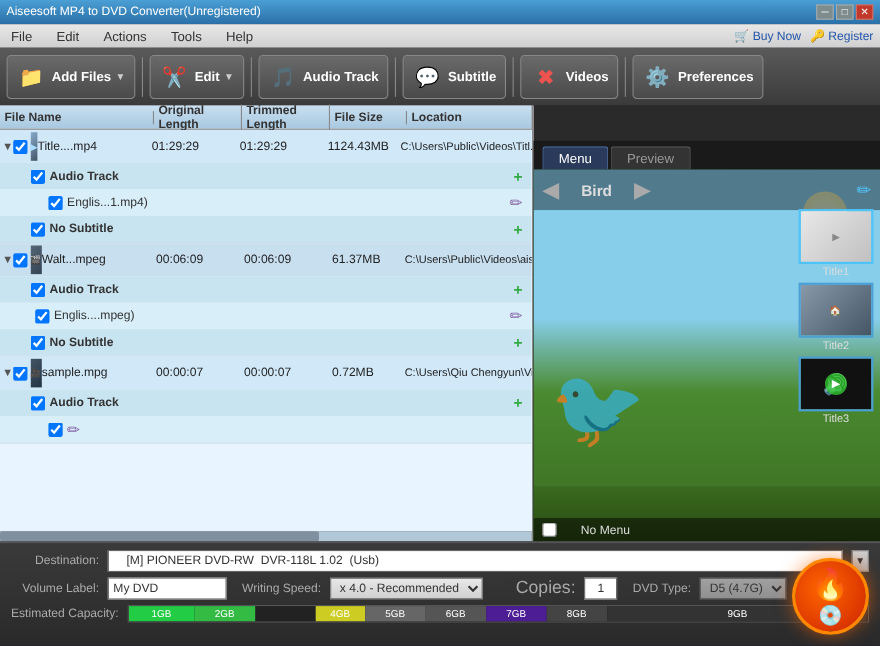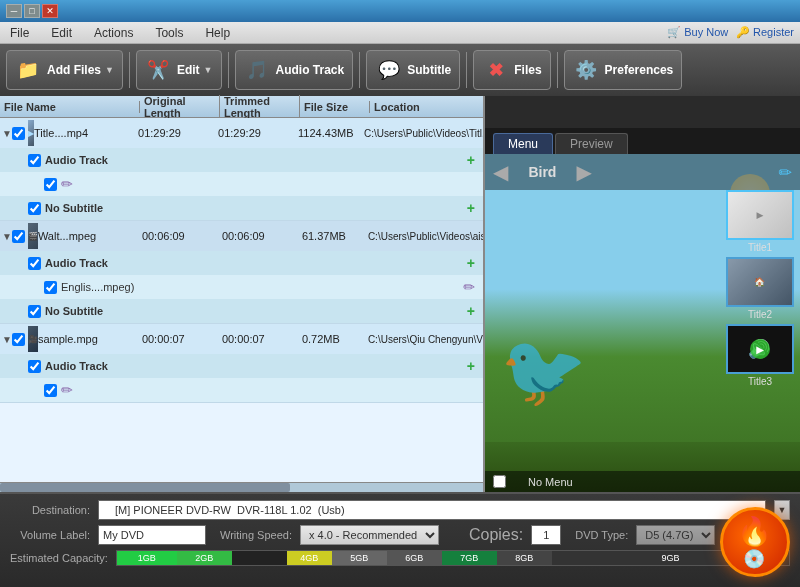--- a/index.html
+++ b/index.html
@@ -318,20 +318,21 @@
       width: 100%; height: 100%;
       background: #111;
       display: flex; align-items: center; justify-content: center;
       font-size: 22px; color: #333;
     }
   </style>
 </head>
 <body>
 
 <div class="title-bar">
+  <span>Aiseesoft MP4 to DVD Converter(Unregistered)</span>
   <div class="title-bar-controls">
     <div class="title-btn min">─</div>
     <div class="title-btn max">□</div>
     <div class="title-btn close">✕</div>
   </div>
 </div>
 
 <div class="menu-bar">
   <span class="menu-item">File</span>
   <span class="menu-item">Edit</span>
@@ -362,21 +363,21 @@
     <span>Audio Track</span>
   </button>
   <div class="tb-separator"></div>
   <button class="tb-btn subtitle-btn">
     <div class="tb-icon">💬</div>
     <span>Subtitle</span>
   </button>
   <div class="tb-separator"></div>
   <button class="tb-btn remove-btn">
     <div class="tb-icon">✖</div>
-    <span>Files</span>
+    <span>Videos</span>
   </button>
   <div class="tb-separator"></div>
   <button class="tb-btn prefs-btn">
     <div class="tb-icon">⚙️</div>
     <span>Preferences</span>
   </button>
 </div>
 
 <div class="main-content">
 
@@ -407,20 +408,21 @@
           </div>
         </div>
 
         <div class="sub-row track-header">
           <input type="checkbox" class="sub-row-checkbox" checked="" style="">
           <span class="sub-row-label">Audio Track</span>
           <span class="sub-row-icon add">+</span>
         </div>
         <div class="sub-row" style="padding-left:44px;">
           <input type="checkbox" class="sub-row-checkbox" checked="" style="">
+          <span class="sub-row-label">Englis...1.mp4)</span>
           <span class="sub-row-icon edit">✏</span>
         </div>
         <div class="sub-row track-header">
           <input type="checkbox" class="sub-row-checkbox" checked="" style="">
           <span class="sub-row-label">No Subtitle</span>
           <span class="sub-row-icon add">+</span>
         </div>
       </div>
 
       <div class="file-entry">
@@ -436,21 +438,21 @@
             <div class="rd-trim">00:06:09</div>
             <div class="rd-size">61.37MB</div>
             <div class="rd-loc">C:\Users\Public\Videos\ais...</div>
           </div>
         </div>
         <div class="sub-row track-header">
           <input type="checkbox" class="sub-row-checkbox" checked="" style="">
           <span class="sub-row-label">Audio Track</span>
           <span class="sub-row-icon add">+</span>
         </div>
-        <div class="sub-row" style="padding-left:44px;">
+        <div class="sub-row" style="padding-left:32px;">
           <input type="checkbox" class="sub-row-checkbox" checked="" style="">
           <span class="sub-row-label">Englis....mpeg)</span>
           <span class="sub-row-icon edit">✏</span>
         </div>
         <div class="sub-row track-header">
           <input type="checkbox" class="sub-row-checkbox" checked="" style="">
           <span class="sub-row-label">No Subtitle</span>
           <span class="sub-row-icon add">+</span>
         </div>
       </div>
@@ -572,21 +574,21 @@
 
   <div class="bc-row">
     <span class="bc-label">Estimated Capacity:</span>
     <div class="capacity-bar-container">
       <div class="cap-seg" style="width:60px;background:#22cc44;">1GB</div>
       <div class="cap-seg" style="width:55px;background:#33bb44;">2GB</div>
       <div class="cap-seg" style="width:55px;background:#44aa44;margin-top:40px;">3GB</div>
       <div class="cap-seg" style="width:45px;background:#cccc22;">4GB</div>
       <div class="cap-seg" style="width:55px;background:#666666;">5GB</div>
       <div class="cap-seg" style="width:55px;background:#555555;">6GB</div>
-      <div class="cap-seg" style="width:55px;background:#15803d;">7GB</div>
+      <div class="cap-seg" style="width:55px;background:#4c1d95;">7GB</div>
       <div class="cap-seg" style="width:55px;background:#444444;">8GB</div>
       <div class="cap-seg" style="flex:1;background:#333333;">9GB</div>
     </div>
   </div>
 
   <div class="burn-btn-area">
     <span class="burn-flame">🔥</span>
     <span class="disk-icon">💿</span>
   </div>
 </div>

